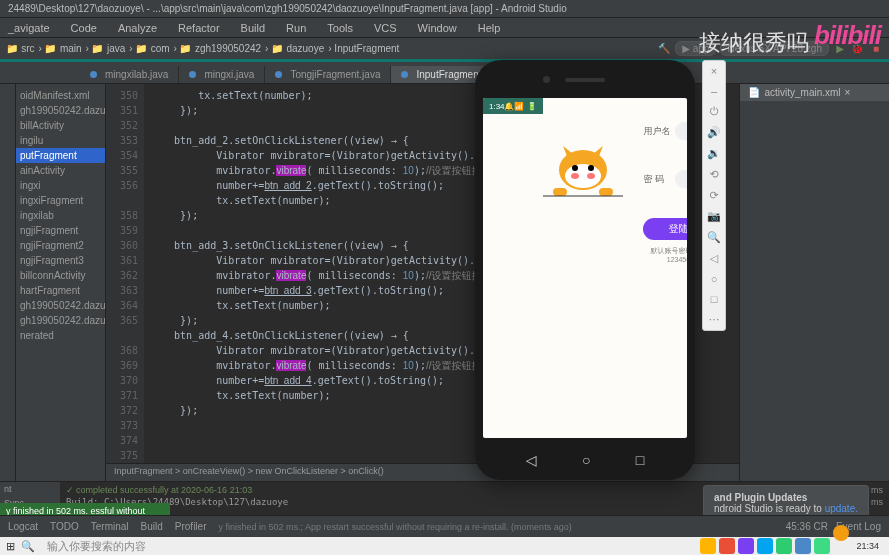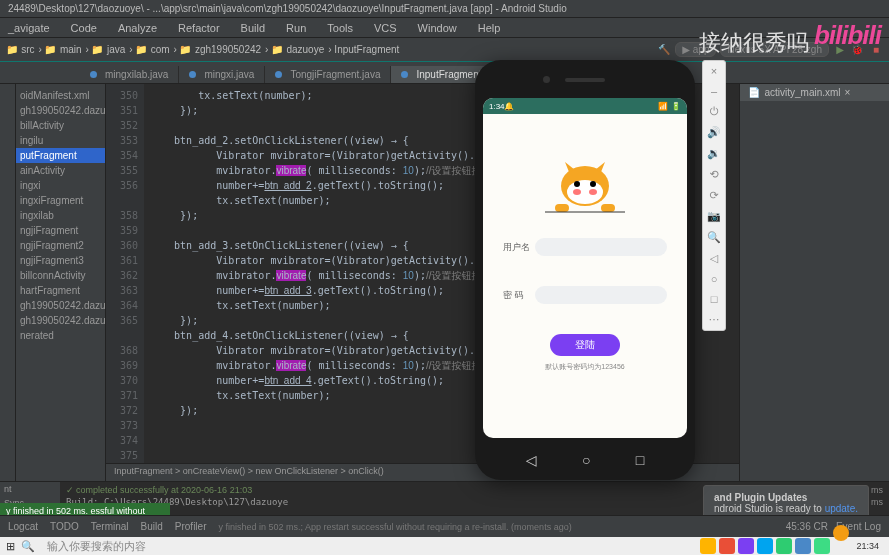--- a/index.html
+++ b/index.html
@@ -1,20 +1,20 @@
 <!DOCTYPE html>
 <html><head>
 <meta charset="utf-8">
 <style>
 *{margin:0;padding:0;box-sizing:border-box;font-family:'Segoe UI',Arial,sans-serif;}
 body{background:#2b2b2b;width:889px;height:555px;overflow:hidden;position:relative;color:#a9b7c6;font-size:11px;}
 .titlebar{height:18px;background:#3c3f41;color:#bbb;font-size:10px;padding:2px 8px;display:flex;align-items:center;border-bottom:1px solid #222;}
 .menubar{height:20px;background:#3c3f41;display:flex;gap:21px;padding:0 8px;align-items:center;font-size:11px;color:#bbb;border-bottom:1px solid #222;}
 .menubar span{cursor:pointer;}
-.toolbar{height:24px;background:#3c3f41;display:flex;align-items:center;padding:0 6px;gap:4px;border-bottom:1px solid #0f766e;font-size:10px;color:#888;}
+.toolbar{height:24px;background:#3c3f41;display:flex;align-items:center;padding:0 6px;gap:4px;border-bottom:3px solid #0f766e;font-size:10px;color:#888;}
 .toolbar .bc{color:#bbb;}
 .toolbar .bc span{margin-right:4px;}
 .run-config{margin-left:auto;display:flex;gap:4px;align-items:center;}
 .run-config .dd{background:#4b4e50;border:1px solid #555;padding:1px 6px;border-radius:6px;}
 .run-config .icn{width:14px;height:14px;display:inline-flex;align-items:center;justify-content:center;color:#6a8759;}
 .tabs{height:22px;background:#3c3f41;display:flex;align-items:flex-end;padding-left:80px;border-bottom:1px solid #222;overflow:hidden;}
 .tab{padding:3px 10px;font-size:10px;background:#3c3f41;color:#999;border-right:1px solid #2b2b2b;display:flex;align-items:center;gap:8px;}
 .tab.active{background:#4e5254;color:#ddd;}
 .tab .circ{width:7px;height:7px;border-radius:50%;background:#4a88c7;}
 .main{display:flex;height:calc(100% - 158px);}
@@ -41,21 +41,21 @@
 .statusbar .r{margin-left:auto;display:flex;gap:8px;align-items:flex-end;}
 .searchbar{position:absolute;bottom:0;left:0;right:0;height:18px;background:#eee;color:#333;display:flex;align-items:center;padding:0 6px;font-size:11px;}
 .searchbar .si{flex:1;padding:0 6px;color:#888;}
 .searchbar .tic{width:16px;height:16px;margin-left:3px;border-radius:3px;}
 .overlay-text{position:absolute;top:28px;right:80px;font-size:22px;color:#e0e0e0;font-weight:300;pointer-events:none;}
 .bili{position:absolute;top:20px;right:8px;font-size:26px;color:#ec4899;font-weight:700;font-style:italic;letter-spacing:-1px;pointer-events:none;}
 
 .phone{position:absolute;left:475px;top:60px;width:220px;height:420px;background:#1a1a1a;border-radius:26px;padding:38px 8px 42px;box-shadow:0 4px 20px rgba(0,0,0,.5);}
 .phone .speaker{position:absolute;top:18px;left:50%;transform:translateX(-50%);width:40px;height:4px;background:#333;border-radius:2px;}
 .phone .cam{position:absolute;top:16px;left:68px;width:7px;height:7px;background:#333;border-radius:50%;}
-.screen{width:100%;height:100%;background:#fdfcf8;border-radius:10px;display:flex;flex-direction:column;overflow:hidden;}
+.screen{width:100%;height:100%;background:#fdfcf8;border-radius:2px;display:flex;flex-direction:row;overflow:hidden;}
 .sbar{height:16px;background:#2c6e5f;color:#fff;font-size:8px;display:flex;align-items:center;padding:0 6px;}
 .sbar .sr{margin-left:auto;display:flex;gap:3px;}
 .mascot{height:100px;display:flex;align-items:flex-end;justify-content:center;padding-bottom:0;}
 .mascot svg{width:80px;height:70px;}
 .form{padding:24px 20px 10px;flex:1;}
 .frow{display:flex;align-items:center;margin-bottom:30px;gap:4px;}
 .frow label{font-size:9px;color:#666;width:28px;}
 .frow .inp{flex:1;height:18px;background:#eef0f2;border-radius:9px;}
 .loginbtn{margin:18px auto 6px;width:70px;height:22px;background:#7b3ff2;border-radius:11px;color:#fff;font-size:10px;display:flex;align-items:center;justify-content:center;}
 .hint{text-align:center;font-size:7px;color:#888;}

